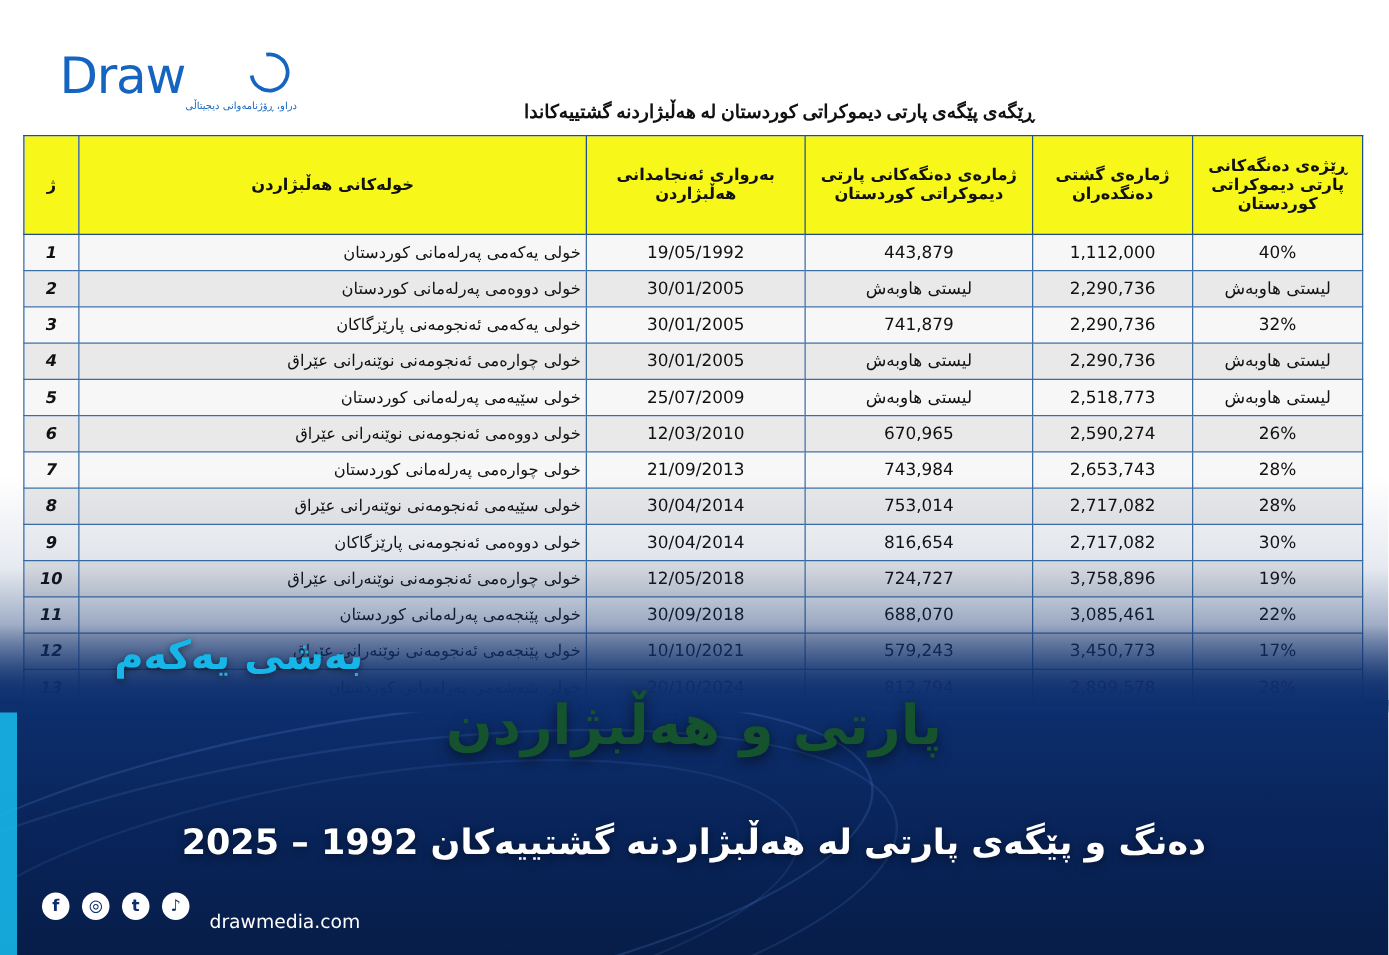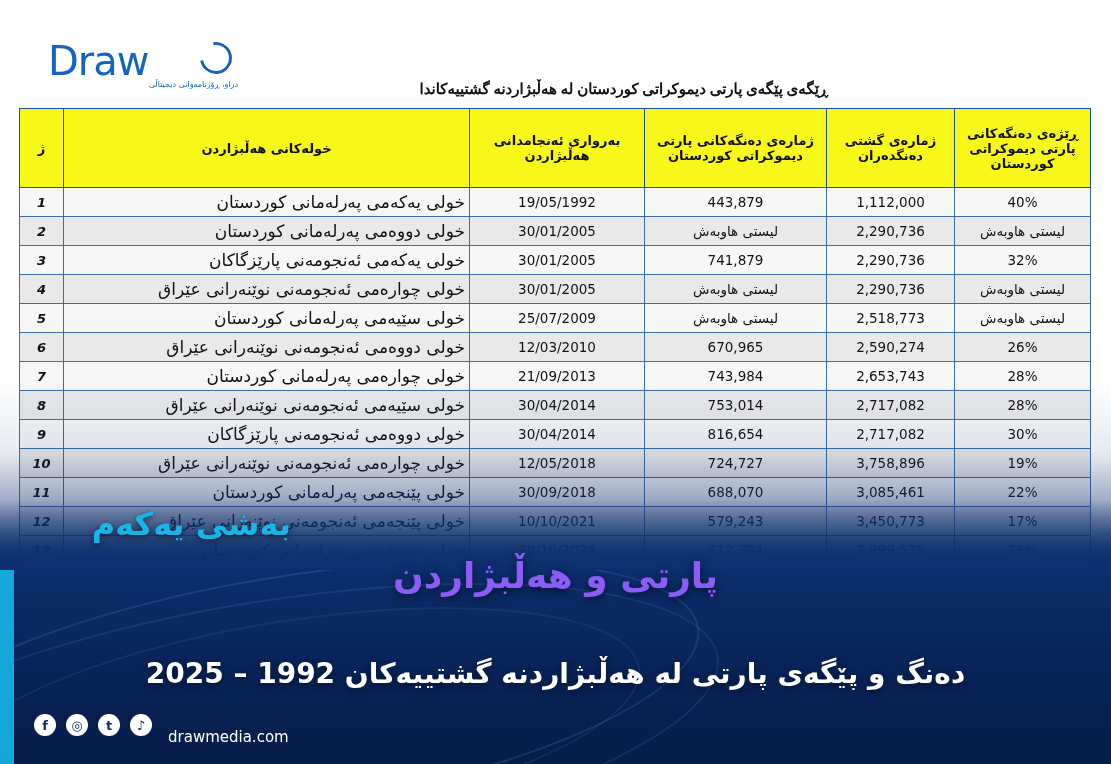--- a/index.html
+++ b/index.html
@@ -77,37 +77,37 @@
   }
   thead th{
     background:#f7f71a;
     font-weight:bold;font-size:13px;line-height:15px;
     height:74px;white-space:normal;
     border-color:#1d4f8f;
   }
   tbody tr:nth-child(odd) td{background:#f7f7f7;}
   tbody tr:nth-child(even) td{background:#e9e9ea;}
   td.col-no{font-style:italic;font-weight:bold;font-size:13px;}
-  td.col-round{text-align:right;font-size:17px;}
+  td.col-round{text-align:right;font-size:13px;}
   
   .table-fade{
     position:absolute;left:0;top:380px;width:1111px;height:185px;
     background:linear-gradient(180deg,rgba(13,47,110,0) 0%,rgba(13,47,110,.10) 40%,rgba(13,47,110,.55) 78%,rgba(13,47,110,.92) 100%);
     pointer-events:none;
   }
 
   
   .part-label{
     position:absolute;right:820px;top:505px;
     font-size:32px;font-weight:bold;color:#17b6e8;direction:rtl;
     text-shadow:0 2px 6px rgba(0,0,0,.55);
   }
   .main-title{
     position:absolute;left:0;right:0;top:555px;
-    text-align:center;font-size:36px;font-weight:bold;color:#8b5cf6;
+    text-align:center;font-size:44px;font-weight:bold;color:#14532d;
     direction:rtl;text-shadow:0 3px 10px rgba(0,0,0,.6);
   }
   .sub-title{
     position:absolute;left:0;right:0;top:645px;
     text-align:center;font-size:28px;font-weight:bold;color:#ffffff;
     direction:rtl;text-shadow:0 2px 8px rgba(0,0,0,.5);margin-top:12px;
   }
 
   
   .footer{

